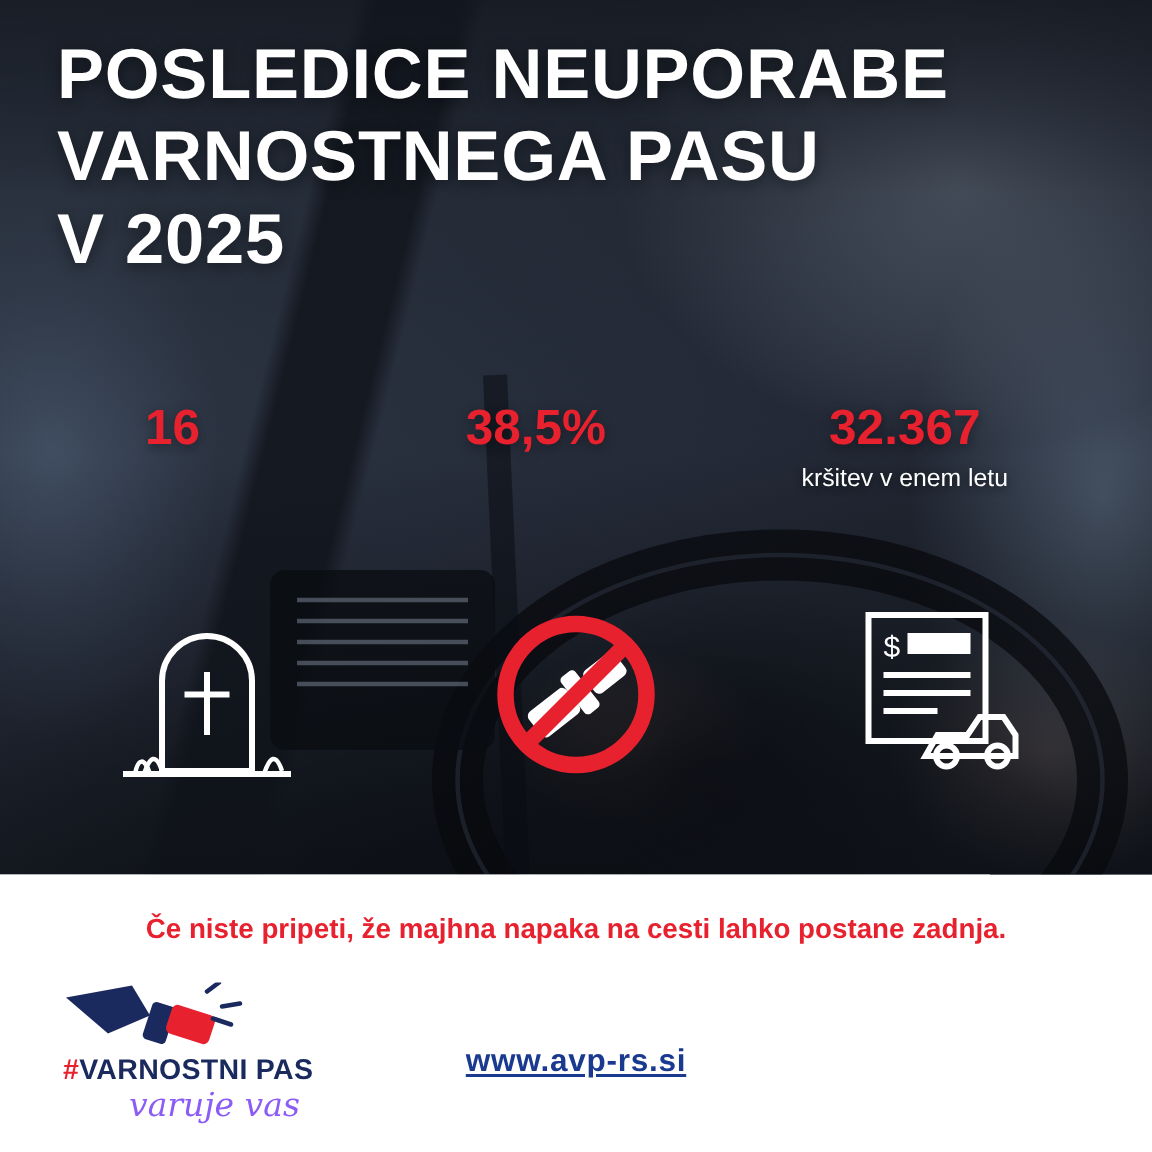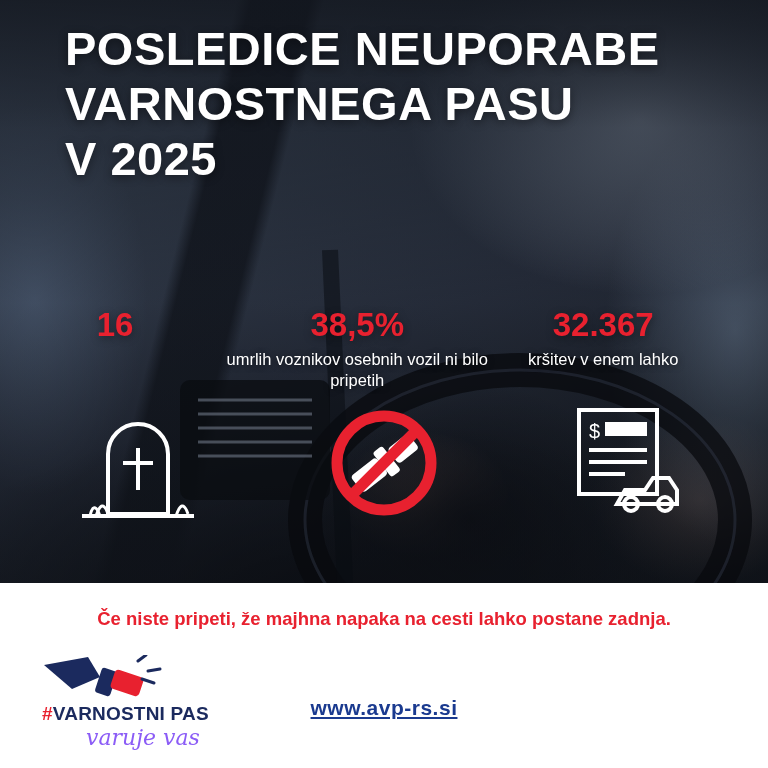--- a/index.html
+++ b/index.html
@@ -68,31 +68,30 @@
     top: 22px;
     width: 700px;
     color: #ffffff;
     font-weight: bold;
     font-size: 47px;
     line-height: 1.17;
     letter-spacing: 0.5px;
     text-transform: uppercase;
     text-shadow: 0 2px 10px rgba(0,0,0,0.45);
   }
-  .title .line { display: block; margin-left: 27px; }
+  .title .line { display: block; }
 
   
   .stats {
     position: absolute;
     left: 0;
     top: 268px;
     width: 712px;
     display: flex;
     align-items: flex-start;
-    margin-top: 40px;
   }
   .stat {
     text-align: center;
     color: #ffffff;
   }
   .stat-num {
     font-size: 33px;
     font-weight: bold;
     color: #e8212f;
     text-shadow: 0 2px 8px rgba(0,0,0,0.4);
@@ -208,25 +207,24 @@
       <span class="line">VARNOSTNEGA PASU</span>
       <span class="line">V 2025</span>
     </div>
 
     <div class="stats">
       <div class="stat stat-1">
         <div class="stat-num">16</div>
       </div>
       <div class="stat stat-2">
         <div class="stat-num">38,5%</div>
-        <div class="stat-label">umrlih voznikov osebnih vozil ni bilo pripetih</div>
       </div>
       <div class="stat stat-3">
         <div class="stat-num">32.367</div>
-        <div class="stat-label">kršitev v enem lahko</div>
+        <div class="stat-label">kršitev v enem letu</div>
       </div>
     </div>
 
     <div class="icons">
 
       <div class="icon-slot icon-grave">
         <svg width="120" height="115" viewBox="0 0 120 115">
           <path d="M30 110 L30 50 A30 30 0 0 1 90 50 L90 110 Z" fill="none" stroke="#ffffff" stroke-width="4"></path>
           <line x1="60" y1="44" x2="60" y2="86" stroke="#ffffff" stroke-width="4"></line>
           <line x1="45" y1="59" x2="75" y2="59" stroke="#ffffff" stroke-width="4"></line>

